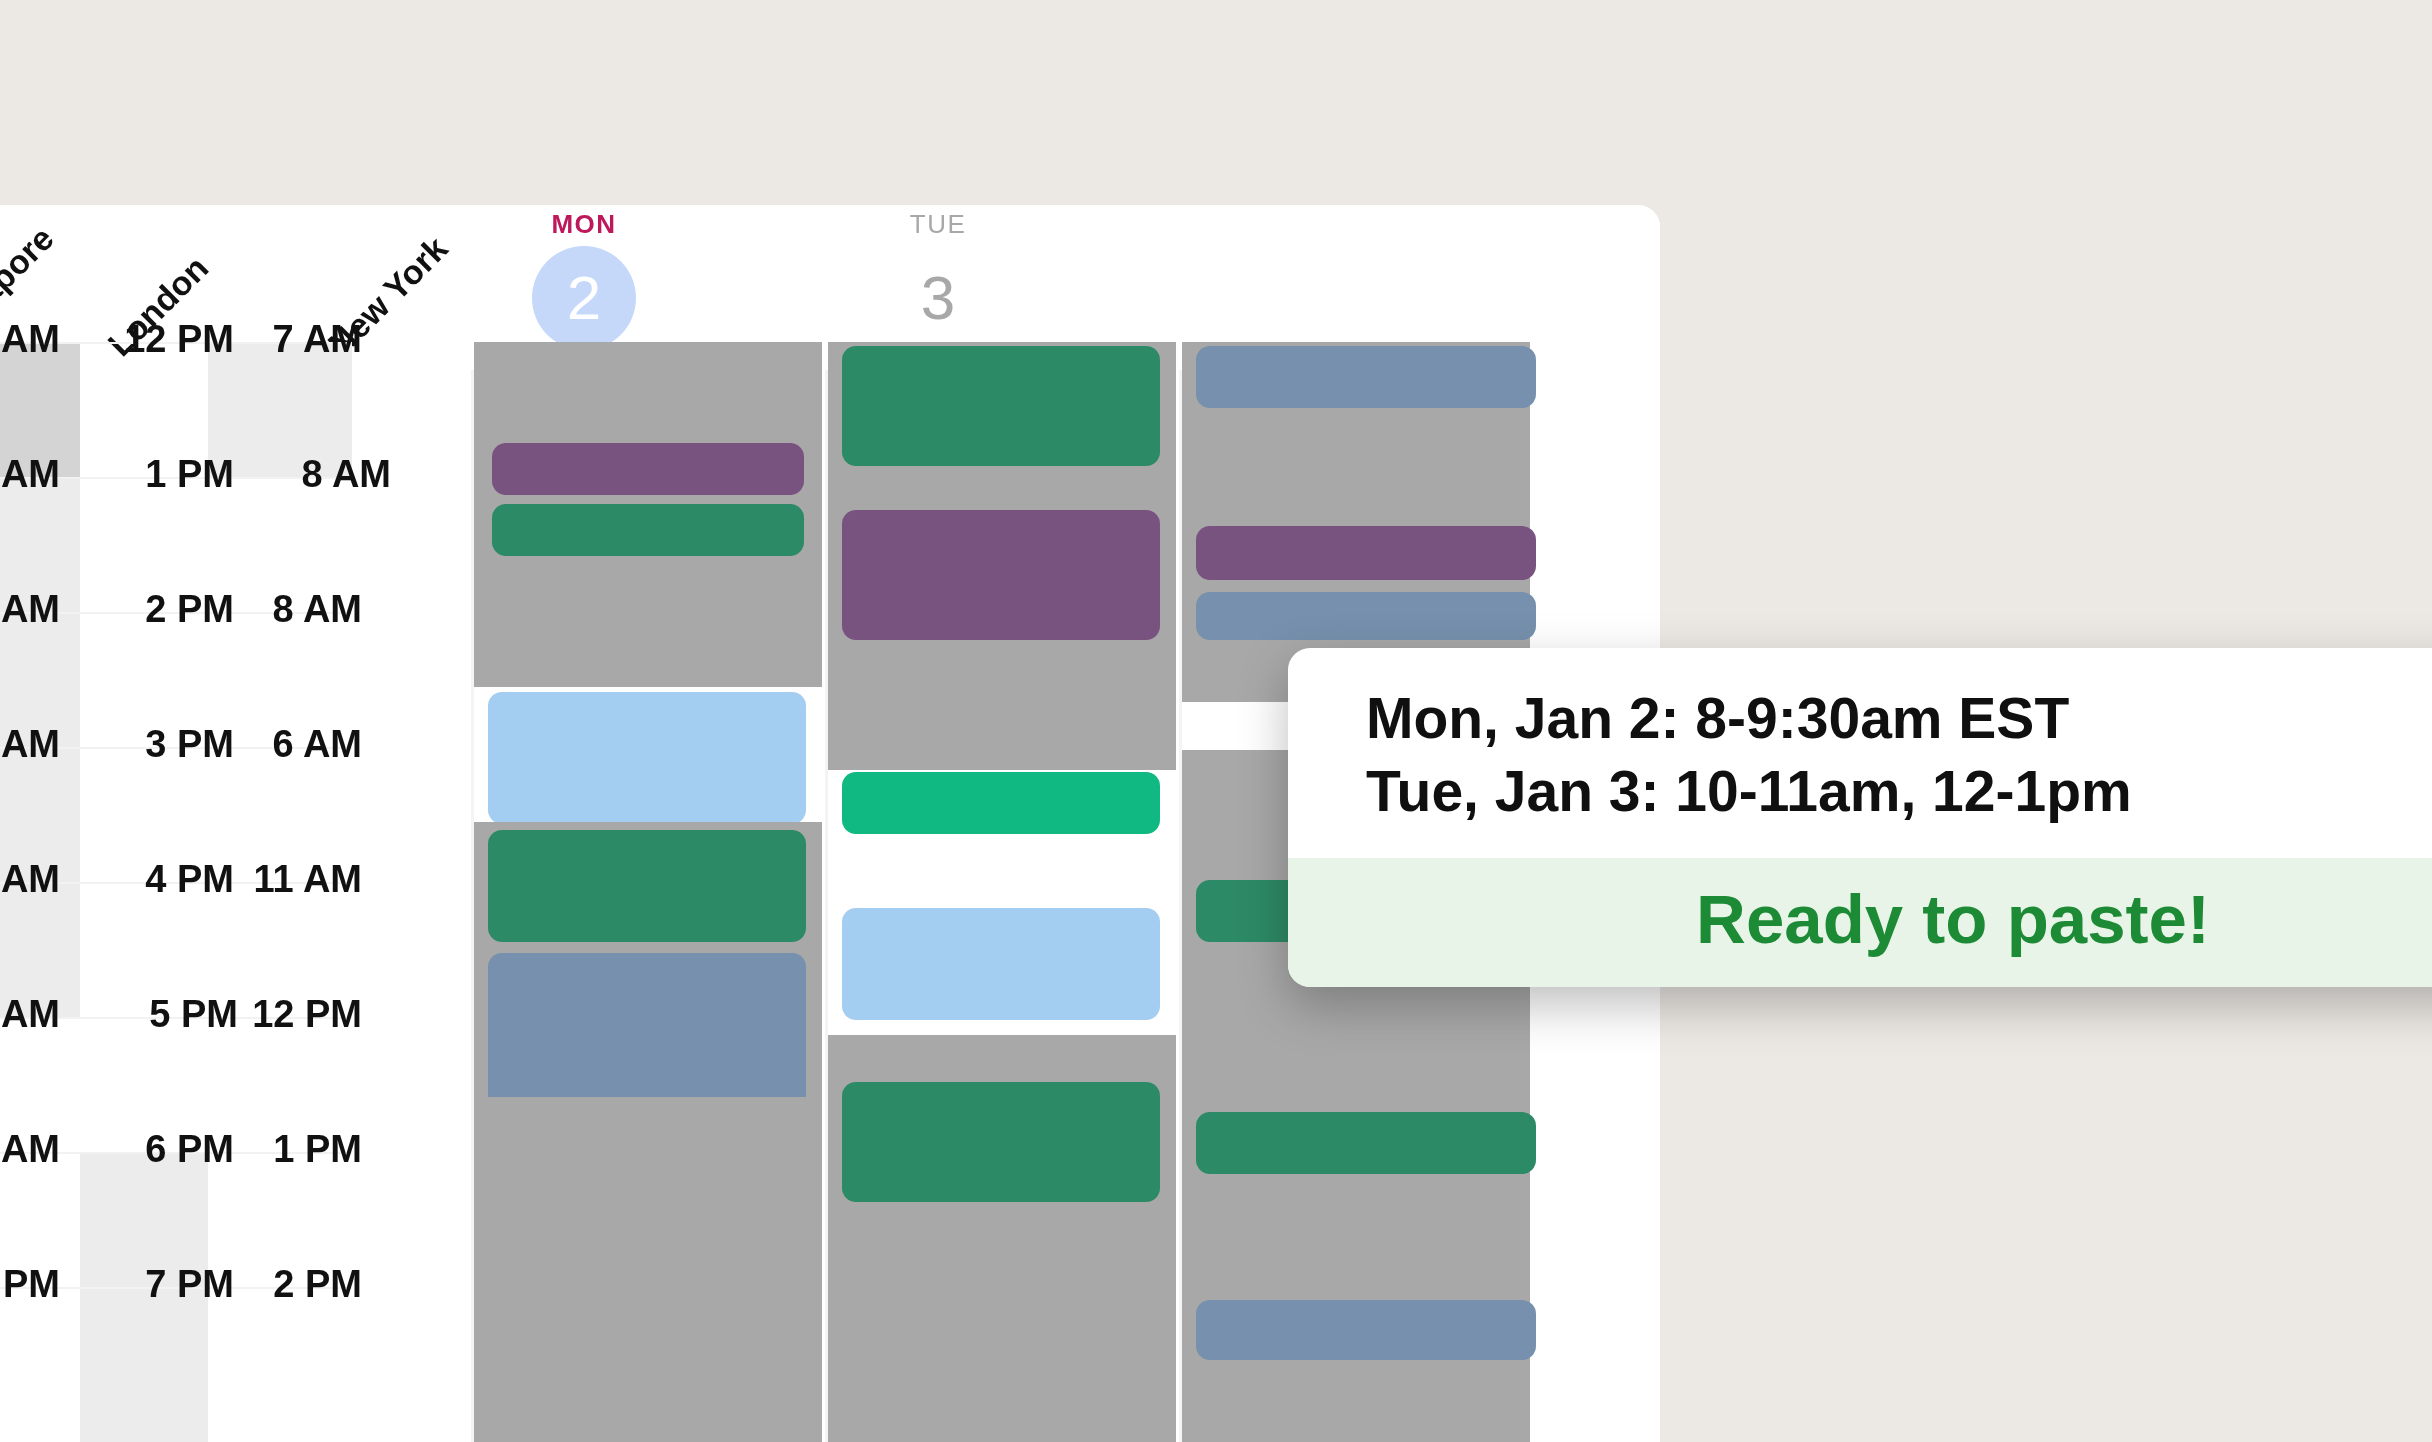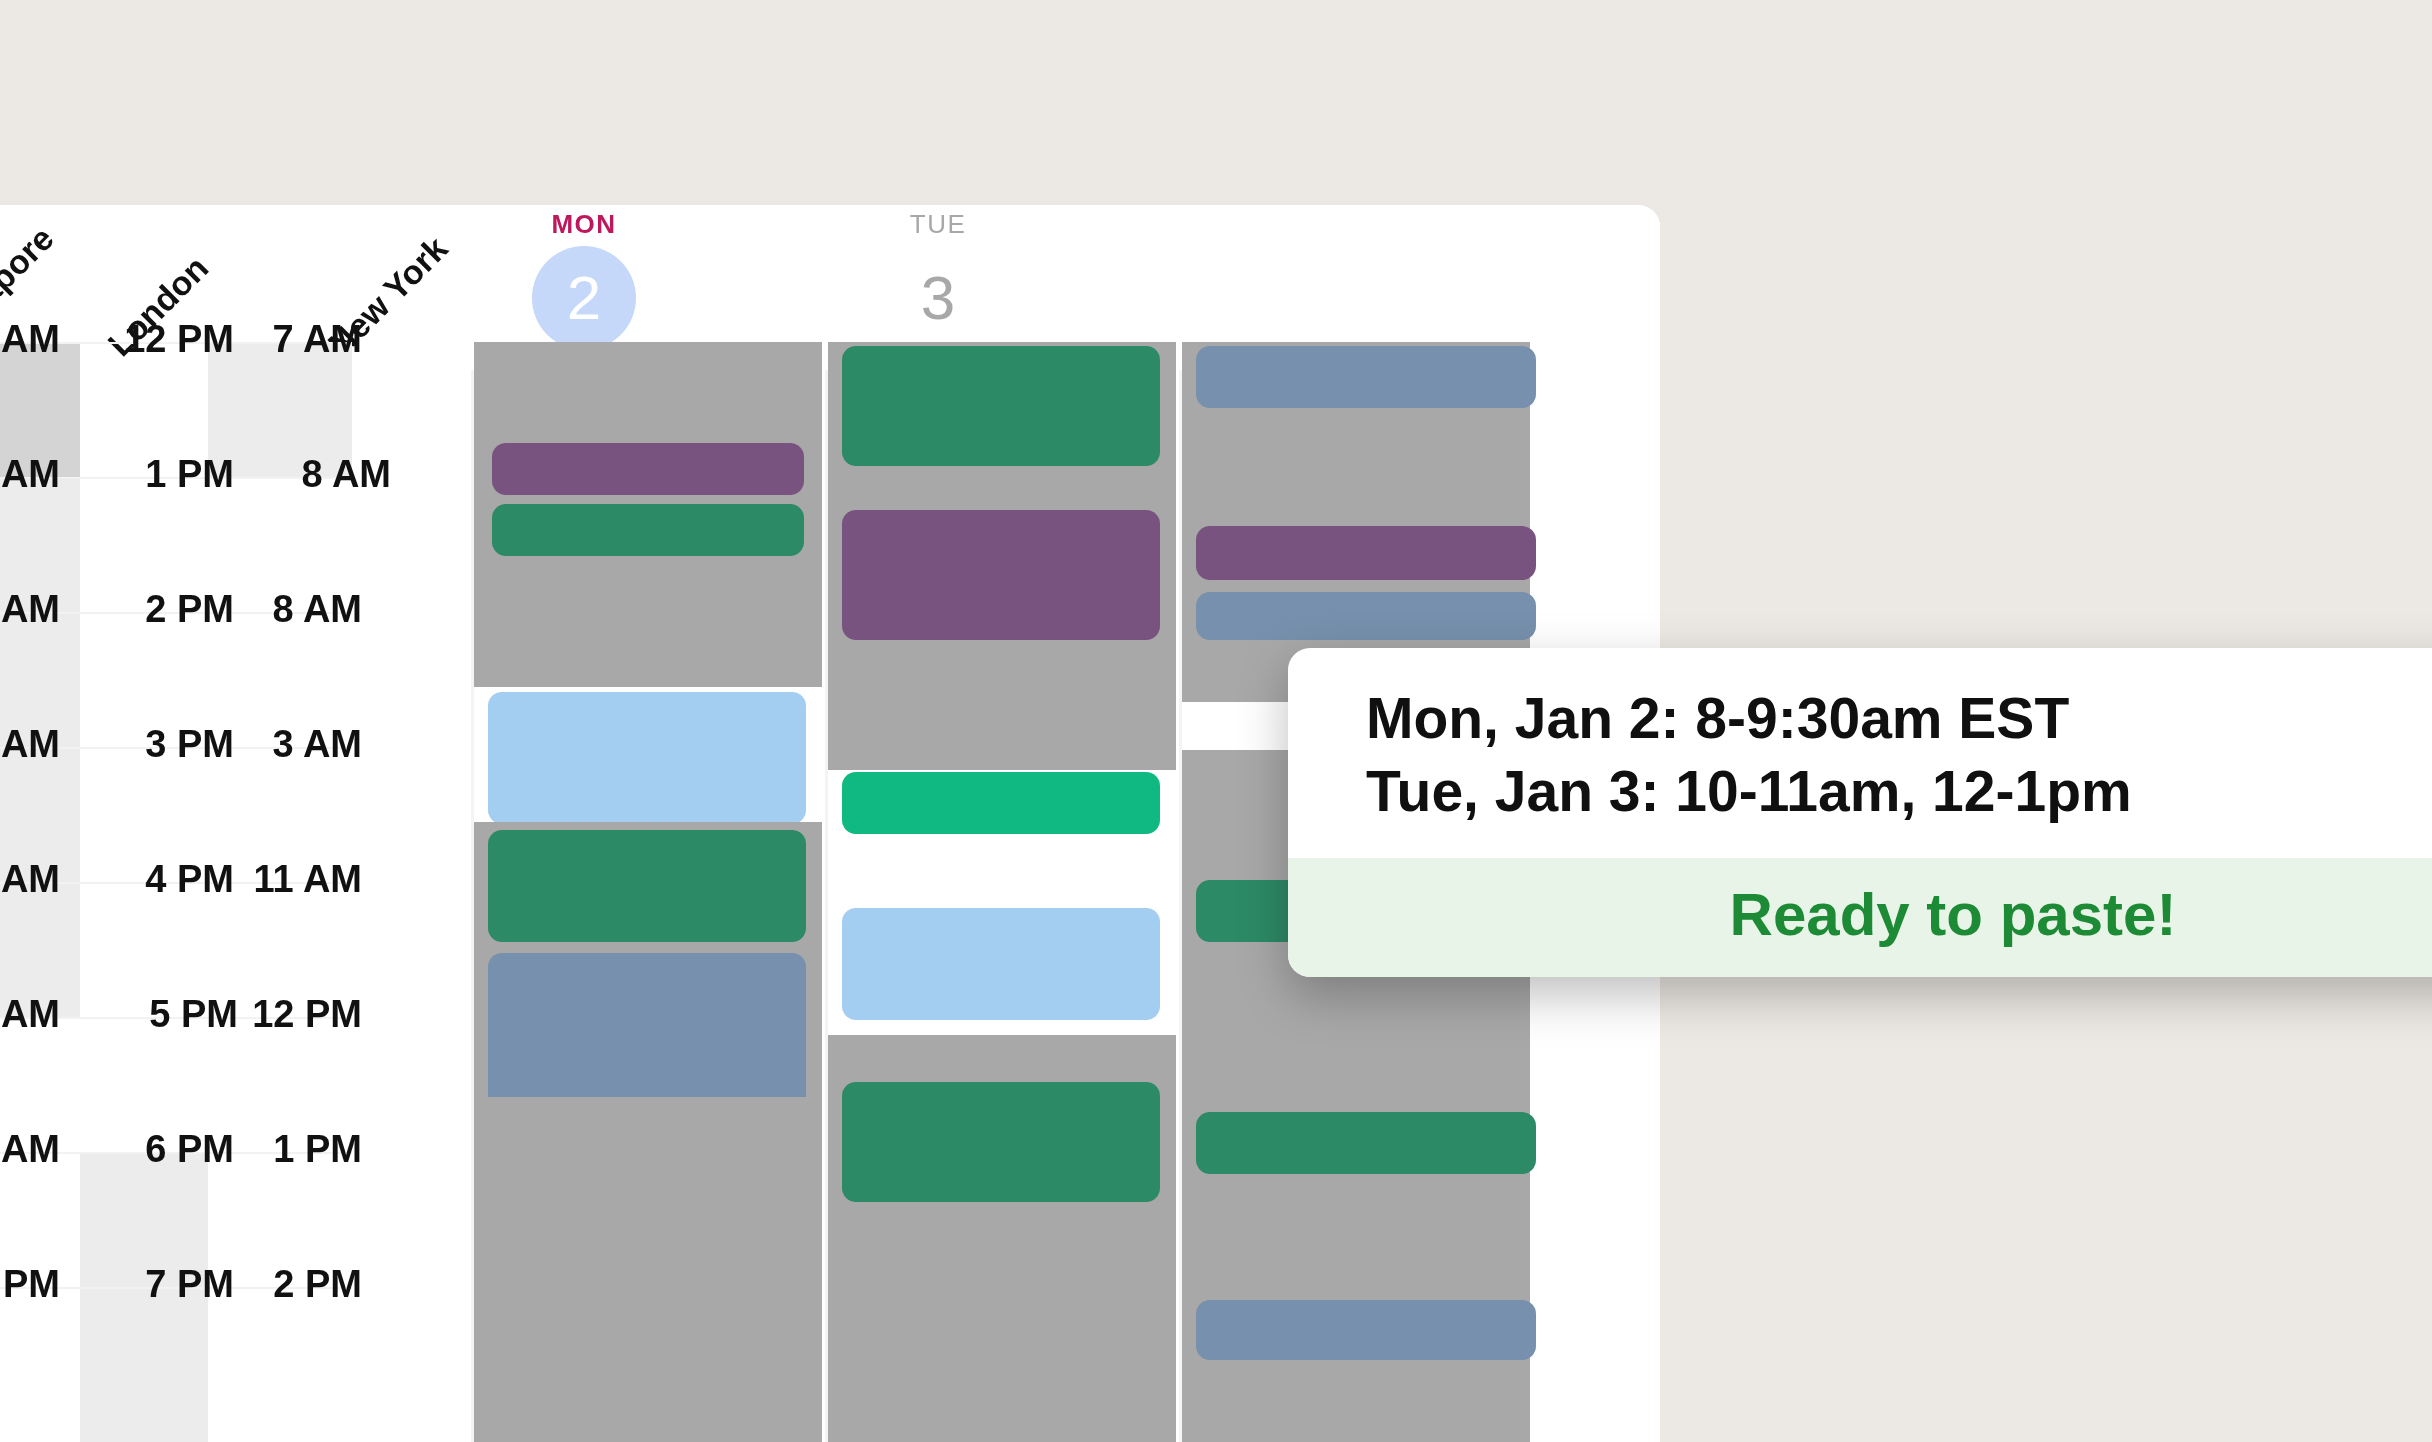--- a/index.html
+++ b/index.html
@@ -73,21 +73,21 @@
   #popup .body{padding:34px 78px 30px 78px;}
   #popup .line{
     font-size:57px;font-weight:700;color:#101010;
     white-space:nowrap;line-height:1.28;
   }
   #popup .footer{
     background:#e8f4e8;text-align:center;
     padding:22px 0 28px 0;
   }
   #popup .footer span{
-    font-size:60px;font-weight:700;color:#1d8a35;
+    font-size:69px;font-weight:700;color:#1d8a35;
   }
 </style>
 </head>
 <body>
 
 <div id="calendar">
 
   <div class="hdr">
     <div class="city" style="left:64px;">Singapore</div>
     <div class="city" style="left:248px;">London</div>
@@ -131,21 +131,21 @@
       <div class="tlabel" style="left:186px;width:168px;">2 PM</div>
       <div class="tlabel" style="left:330px;width:152px;">8 AM</div>
     </div>
 
     <div class="trow" style="top:377px;">
       <div class="cell shade" style="left:0;width:200px;"></div>
       <div class="cell" style="left:200px;width:128px;"></div>
       <div class="cell" style="left:328px;width:144px;"></div>
       <div class="tlabel" style="left:0;width:180px;">AM</div>
       <div class="tlabel" style="left:186px;width:168px;">3 PM</div>
-      <div class="tlabel" style="left:318px;width:164px;">3 AM</div>
+      <div class="tlabel" style="left:318px;width:164px;">6 AM</div>
     </div>
 
     <div class="trow" style="top:512px;">
       <div class="cell shade" style="left:0;width:200px;"></div>
       <div class="cell" style="left:200px;width:128px;"></div>
       <div class="cell" style="left:328px;width:144px;"></div>
       <div class="tlabel" style="left:0;width:180px;">AM</div>
       <div class="tlabel" style="left:186px;width:168px;">4 PM</div>
       <div class="tlabel" style="left:318px;width:164px;">11 AM</div>
     </div>

